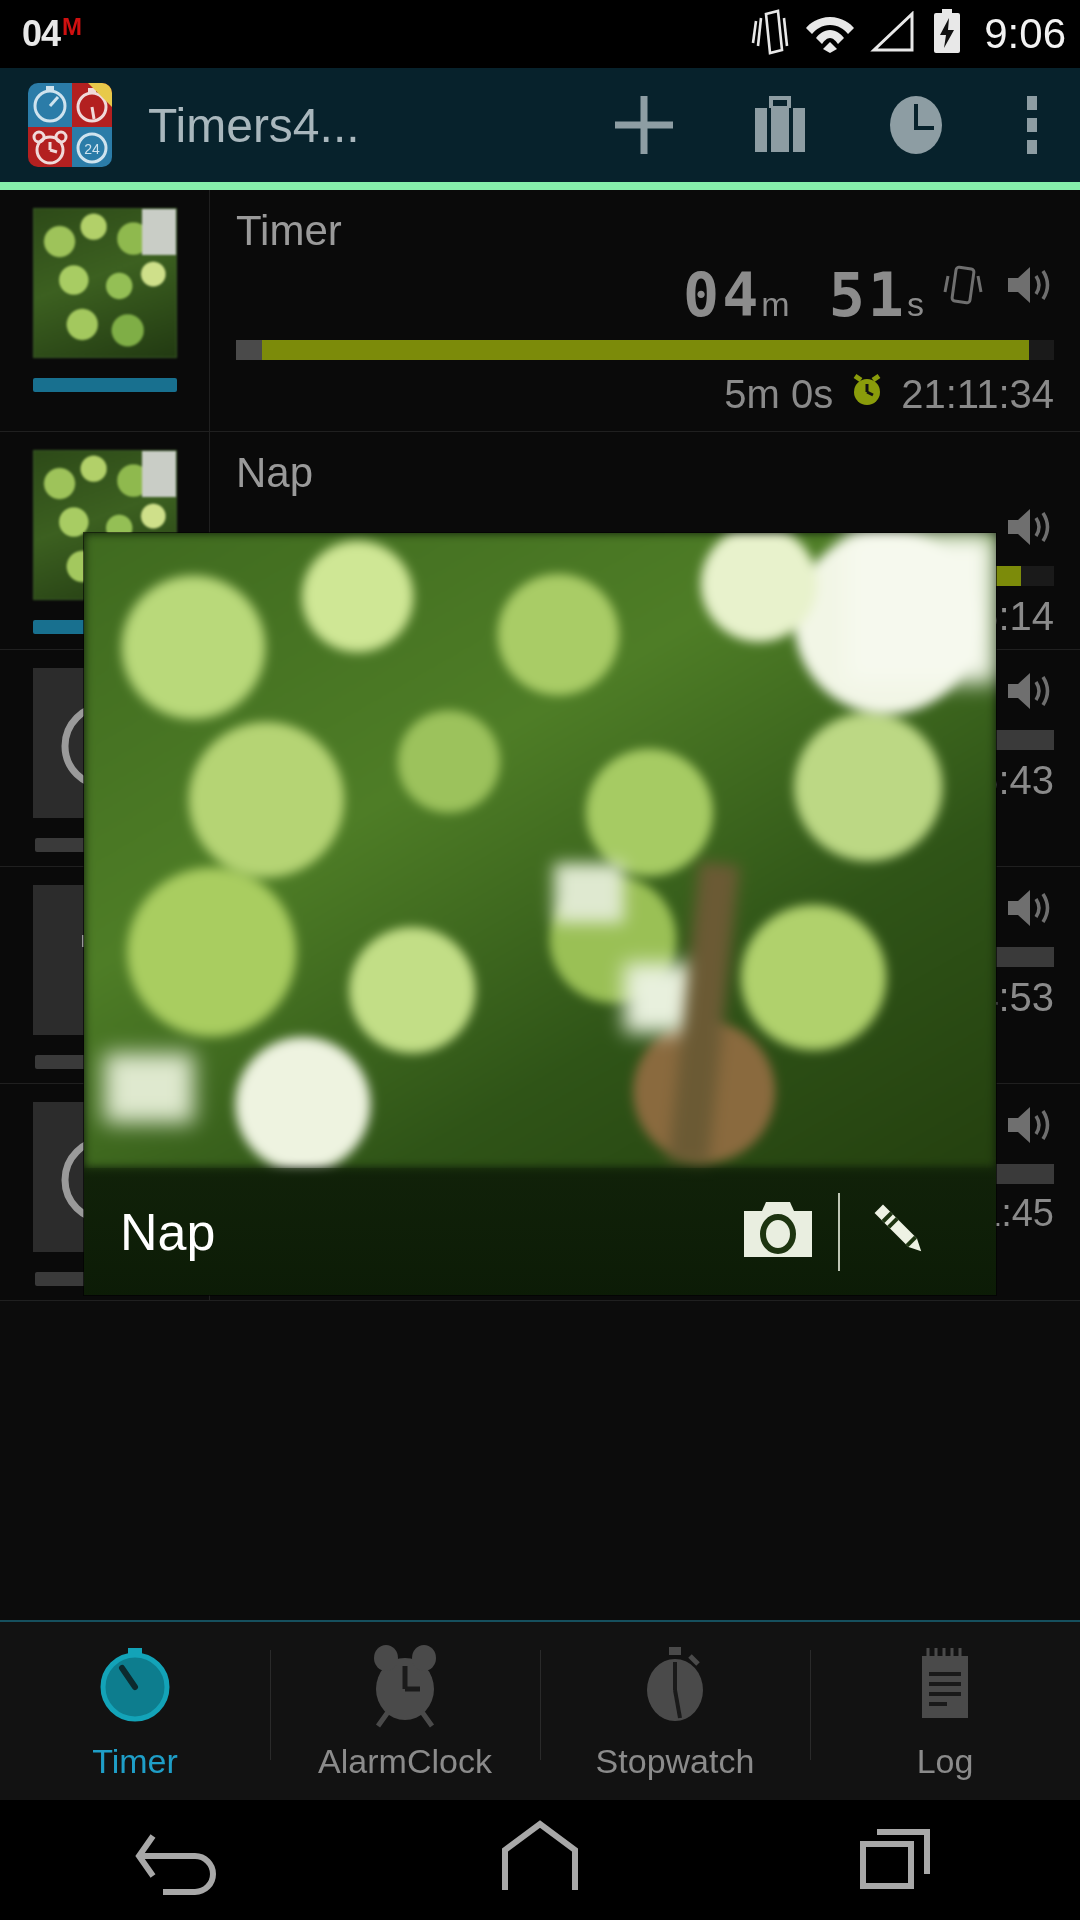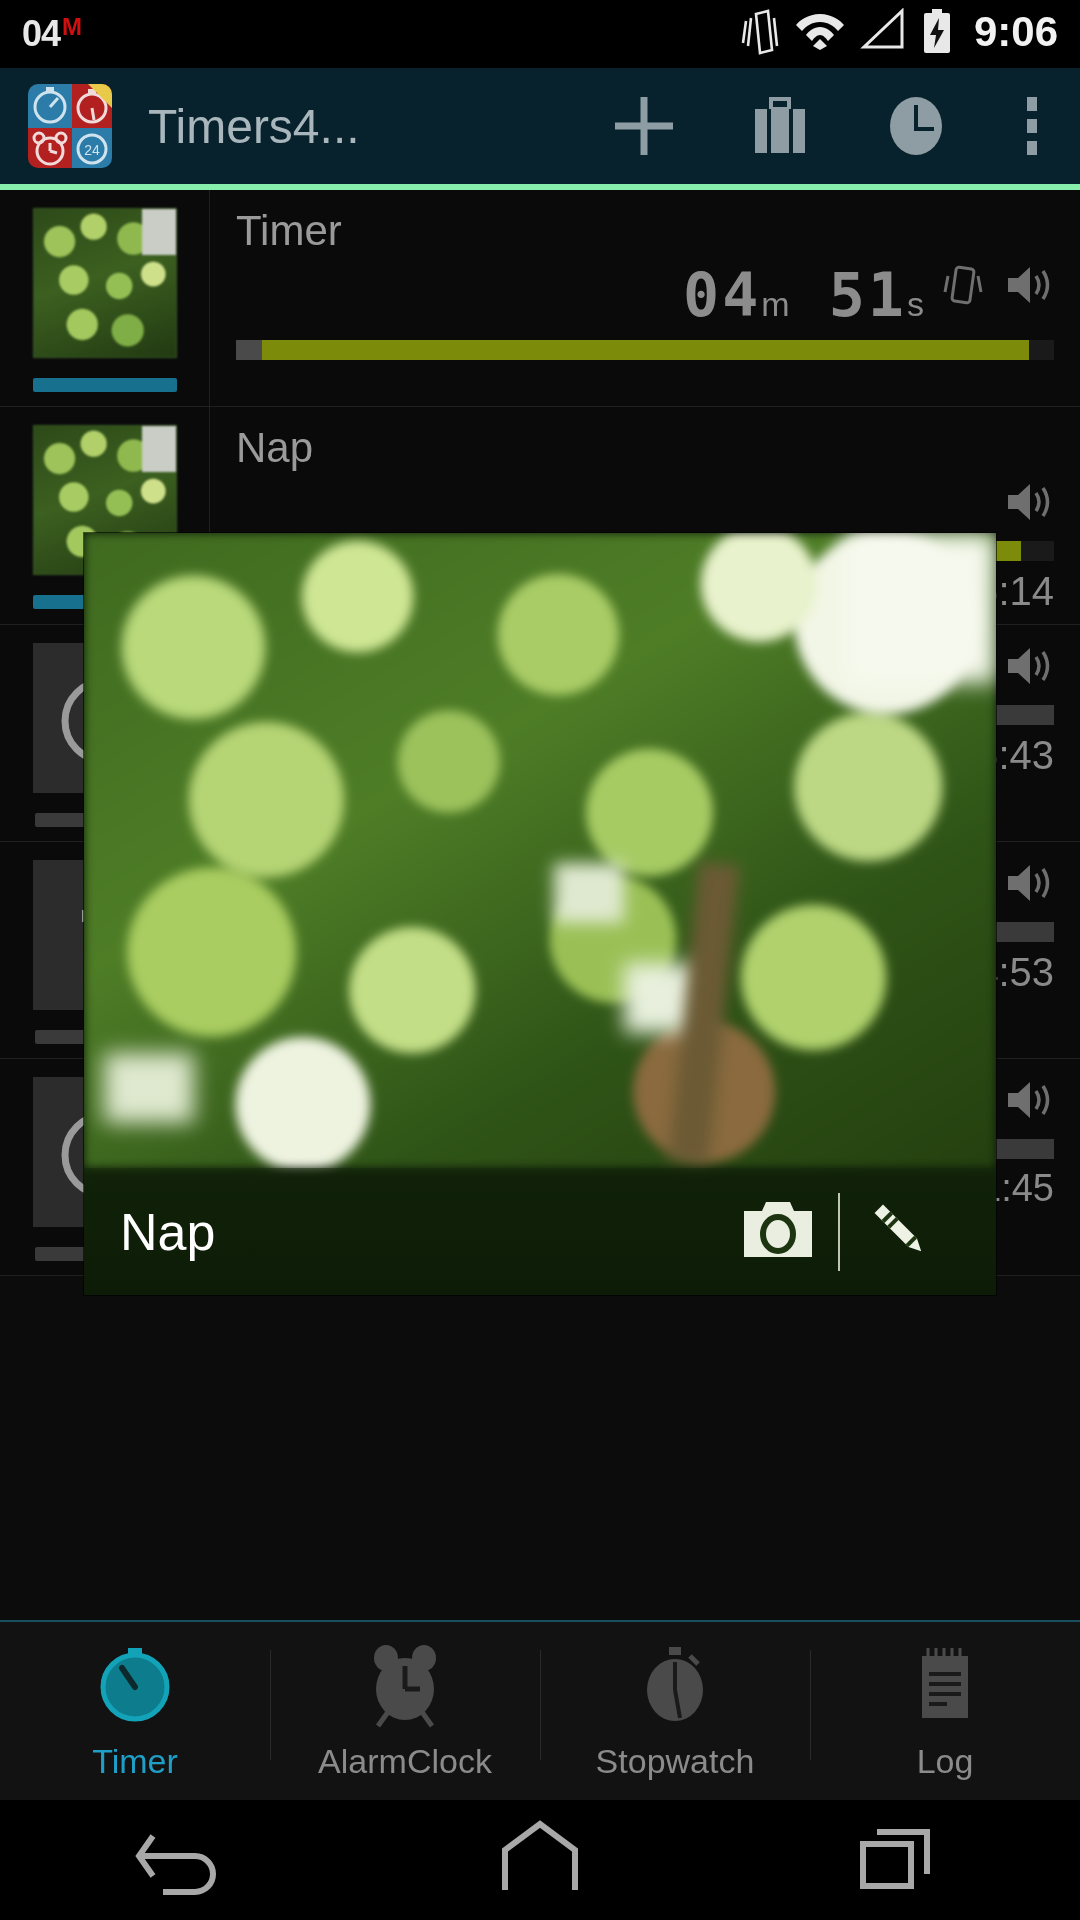--- a/index.html
+++ b/index.html
@@ -12,29 +12,29 @@
   #app { position: relative; width: 1080px; height: 1645px; background: #8b5cf6; }
 
   
   .statusbar {
     position: absolute; top: 0; left: 0; width: 1080px; height: 68px;
     background: #000; display: flex; align-items: center;
   }
   .sb-left { display: flex; align-items: flex-start; padding-left: 22px; }
   .sb-daynum { color: #e8e8e8; font-size: 36px; font-weight: 700; line-height: 36px; letter-spacing: -1px; }
   .sb-m { color: #d01010; font-size: 24px; font-weight: 700; line-height: 22px; margin-left: 2px; }
-  .sb-right { margin-left: auto; display: flex; align-items: flex-start; padding-right: 22px; gap: 14px; font-weight: bold; }
+  .sb-right { margin-left: auto; display: flex; align-items: center; padding-right: 14px; gap: 14px; }
   .sb-clock { color: #f2f2f2; font-size: 42px; letter-spacing: 0px; margin-left: 6px; }
 
   
   .actionbar {
     position: absolute; top: 68px; left: 0; width: 1080px; height: 122px;
     background: #07222c;
     display: flex; align-items: center;
-    border-bottom: 6px solid #86efac;
+    border-bottom: 8px solid #86efac;
   }
   .appicon {
     width: 84px; height: 84px; margin-left: 28px;
     display: grid; grid-template-columns: 1fr 1fr; grid-template-rows: 1fr 1fr;
     border-radius: 10px; overflow: hidden; position: relative;
   }
   .appicon .q { display: flex; align-items: center; justify-content: center; }
   .q1 { background: #2b7ca8; } .q2 { background: #b32020; }
   .q3 { background: #b32020; } .q4 { background: #2b7ca8; }
   .pro-ribbon {
@@ -310,20 +310,31 @@
                   <path d="M34 16 Q40 25 34 34"></path>
                   <path d="M41 11 Q50 25 41 39"></path>
                 </g>
               </svg>
           </span>
         </div>
         <div class="progress">
           <div class="knob"></div>
           <div class="fill" style="width: calc(97% - 26px);"></div>
         </div>
+        <div class="meta-line">
+          <span>5m 0s</span>
+          <span>
+            <svg width="44" height="44" viewBox="0 0 44 44">
+                <circle cx="22" cy="24" r="13" fill="#8a9c0b"></circle>
+              <path d="M22 24 L22 16 M22 24 L28 27" stroke="#111" stroke-width="3"></path>
+              <path d="M10 8 L16 12 M34 8 L28 12" stroke="#8a9c0b" stroke-width="5"></path>
+              </svg>
+          </span>
+          <span>21:11:34</span>
+        </div>
       </div>
     </div>
 
     <div class="row">
       <div class="row-left">
         <div class="thumb grapes">
             <div class="white-corner"></div>
           </div>
         <div class="thumb-bar"></div>
       </div>

